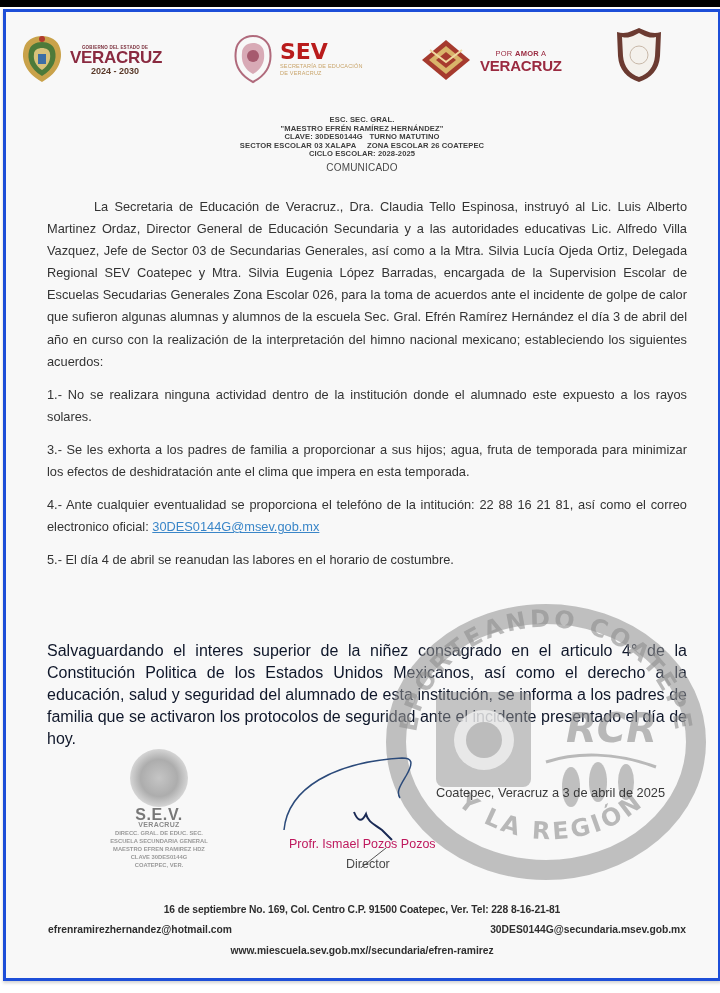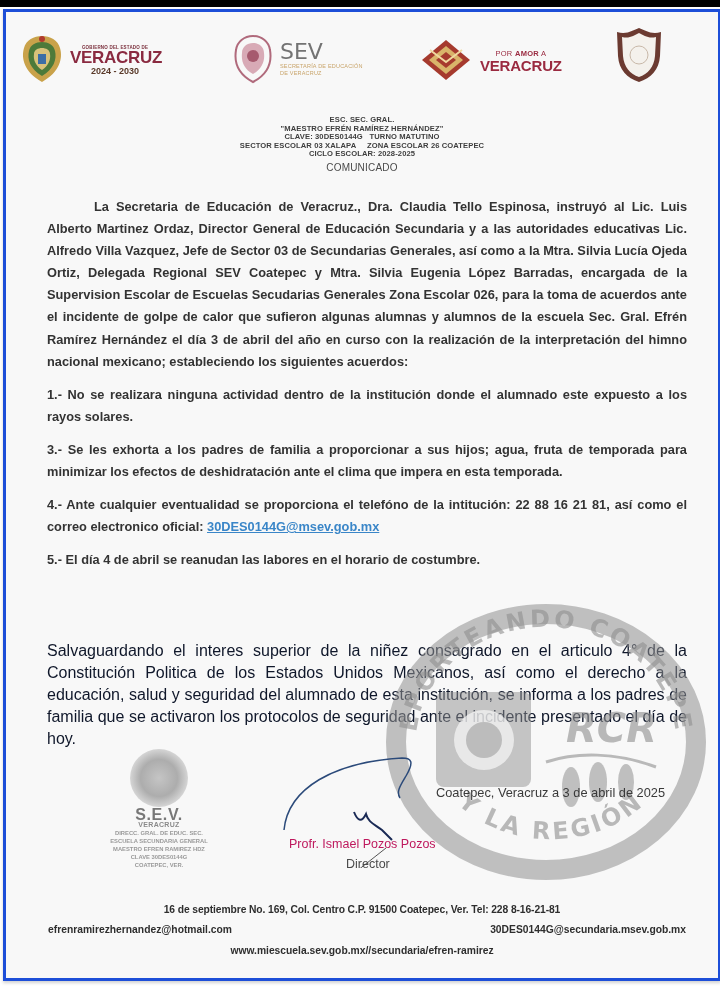--- a/index.html
+++ b/index.html
@@ -17,37 +17,36 @@
     box-shadow: 0 2px 3px rgba(0,0,0,0.18);
     overflow: hidden;
   }
   .logos { position: absolute; left: 0; top: 0; width: 712px; height: 90px; }
   .logo { position: absolute; }
   .gov-text { position: absolute; left: 64px; top: 33px; width: 90px; text-align: center; }
   .gov-small { font-size: 4.5px; color: #7a2e3b; font-weight: bold; letter-spacing: 0.2px; white-space: nowrap; }
   .gov-big { font-size: 17px; color: #8a2a40; font-weight: 900; line-height: 16px; letter-spacing: -0.3px; }
   .gov-years { font-size: 9px; color: #5a3a2a; font-weight: bold; line-height: 10px; }
   .sev-text { position: absolute; left: 274px; top: 29px; }
-  .sev-big { font-size: 22px; color: #737373; font-weight: 400; line-height: 22px; font-family: "DejaVu Sans", sans-serif; }
+  .sev-big { font-size: 22px; color: #b91c1c; font-weight: 700; line-height: 22px; font-family: "DejaVu Sans", sans-serif; }
   .sev-small { font-size: 5.5px; color: #c8a46a; line-height: 7px; letter-spacing: 0.2px; }
   .amor-text { position: absolute; left: 474px; top: 38px; text-align: center; }
   .amor-small { font-size: 7.5px; color: #9a2a40; line-height: 8px; letter-spacing: 0.3px; }
   .amor-small b { font-weight: 700; }
   .amor-big { font-size: 15px; color: #9a2a40; font-weight: 900; line-height: 15px; letter-spacing: -0.2px; }
 
   .header-block { position: absolute; left: 0; top: 104px; width: 712px; text-align: center; }
   .hdr-line { font-size: 7.6px; font-weight: bold; color: #3e3e3e; line-height: 8.6px; letter-spacing: 0.1px; white-space: pre; }
   .hdr-title { font-size: 10px; color: #4a4a4a; line-height: 16px; margin-top: 1px; letter-spacing: 0.2px; }
 
   .body-text {
     position: absolute; left: 41px; top: 184px; width: 640px;
     font-family: "Liberation Sans", sans-serif;
     font-size: 12.8px; line-height: 22.1px; color: #333;
     text-align: justify;
-    font-weight: bold;
   }
   .para { margin: 0; }
   .indent { text-indent: 47px; }
   .gap { margin-top: 11px; }
   .link { color: #3a86c8; text-decoration: underline; }
 
   .closing { position: absolute; left: 41px; top: 628px; width: 640px; font-size: 16px; line-height: 22.1px; color: #0f172a; text-align: justify; }
 
   .date-line { position: absolute; left: 430px; top: 773px; font-size: 12.8px; color: #3a3a3a; }
   .signer-name { position: absolute; left: 283px; top: 825px; font-size: 12.5px; color: #be185d; }

